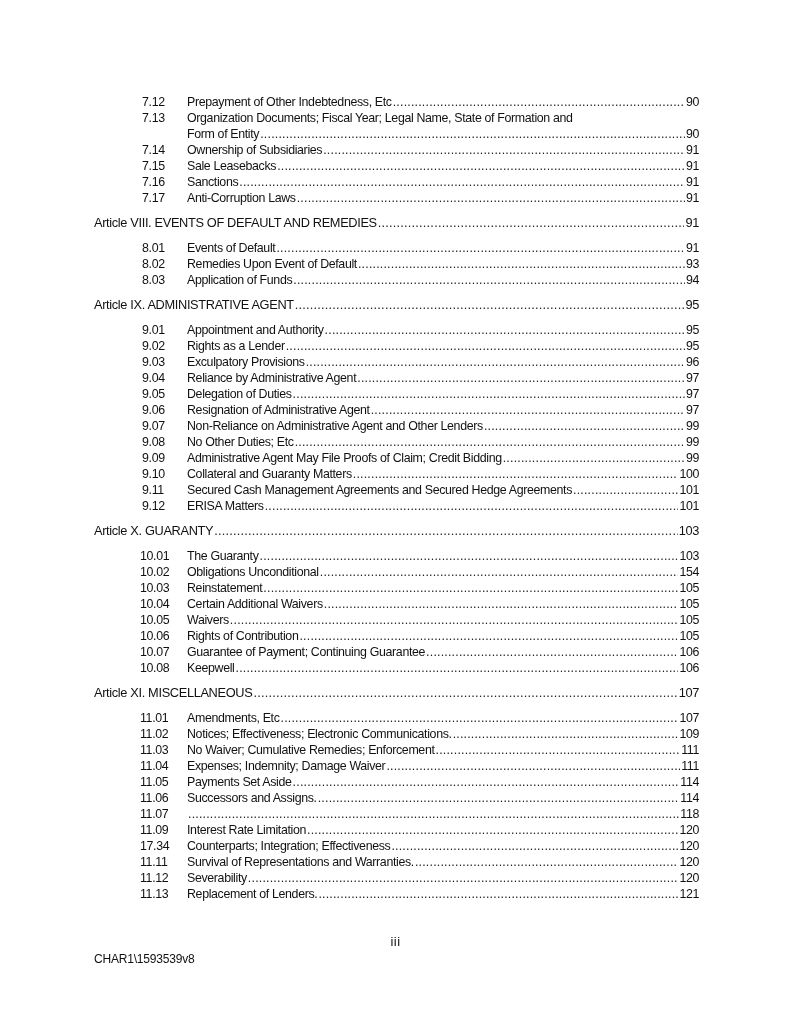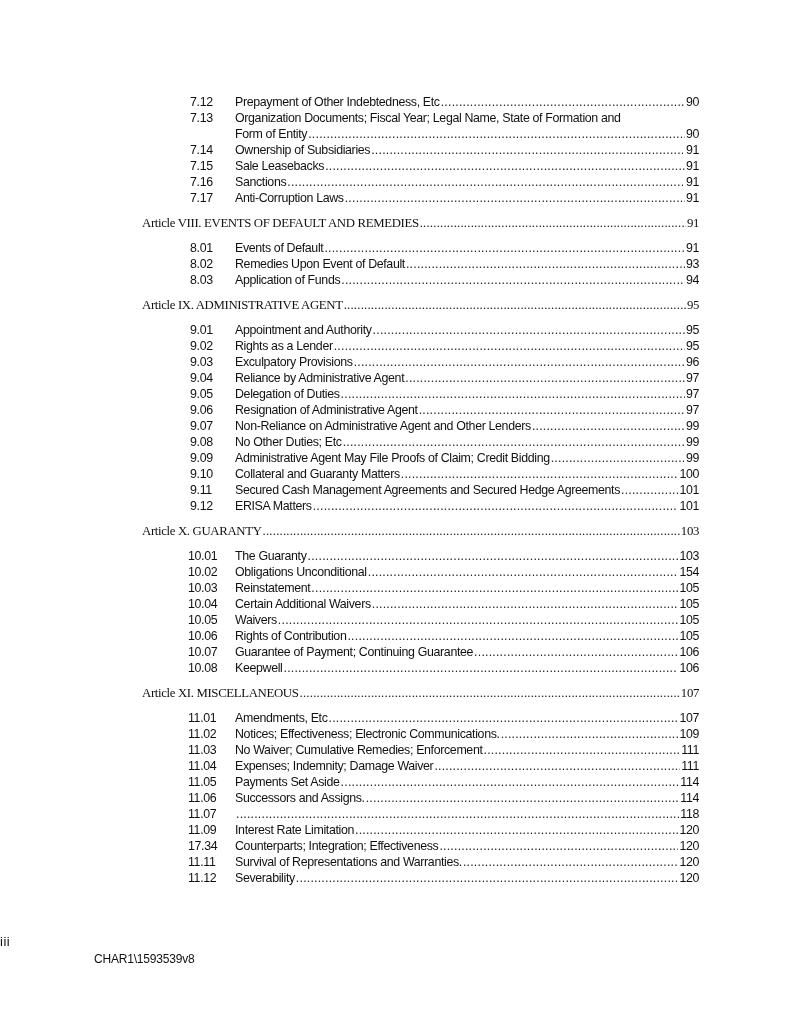--- a/index.html
+++ b/index.html
@@ -28,21 +28,20 @@
       width: 605px;
       font-size: 12.4px;
       letter-spacing: -0.35px;
     }
     .row {
       display: flex;
       align-items: flex-start;
       height: 16px;
       line-height: 16px;
       white-space: nowrap;
-      margin-left: 48px;
     }
     .row.section .num {
       width: 93px;
       padding-left: 48px;
       box-sizing: border-box;
       flex: 0 0 auto;
     }
     .row.section.wide .num {
       padding-left: 46px;
     }
@@ -67,27 +66,27 @@
       width: 93px;
       flex: 0 0 auto;
     }
     .row.nodots .title { flex: 1 1 auto; }
     .row.article {
       height: 18px;
       line-height: 18px;
       margin-top: 8px;
       margin-bottom: 8px;
       font-size: 12.8px;
-      font-family: Liberation Serif, serif;
     }
     .footer-page {
       position: absolute;
       left: 0;
       width: 791px;
       top: 934px;
+      text-align: center;
       font-size: 13px;
       letter-spacing: 0.5px;
     }
     .footer-doc {
       position: absolute;
       left: 94px;
       top: 952px;
       font-size: 12px;
       letter-spacing: -0.2px;
     }
@@ -356,18 +355,24 @@
           <span class="title">Survival of Representations and Warranties.</span>
           <span class="dots"></span>
           <span class="page-num">120</span>
         </div>
         <div class="row section wide">
           <span class="num">11.12</span>
           <span class="title">Severability</span>
           <span class="dots"></span>
           <span class="page-num">120</span>
         </div>
+        <div class="row section wide">
+          <span class="num">11.13</span>
+          <span class="title">Replacement of Lenders.</span>
+          <span class="dots"></span>
+          <span class="page-num">121</span>
+        </div>
       </div>
   </div>
 
   <div class="footer-page">iii</div>
   <div class="footer-doc">CHAR1\1593539v8</div>
 </div>
 
 </body></html>

